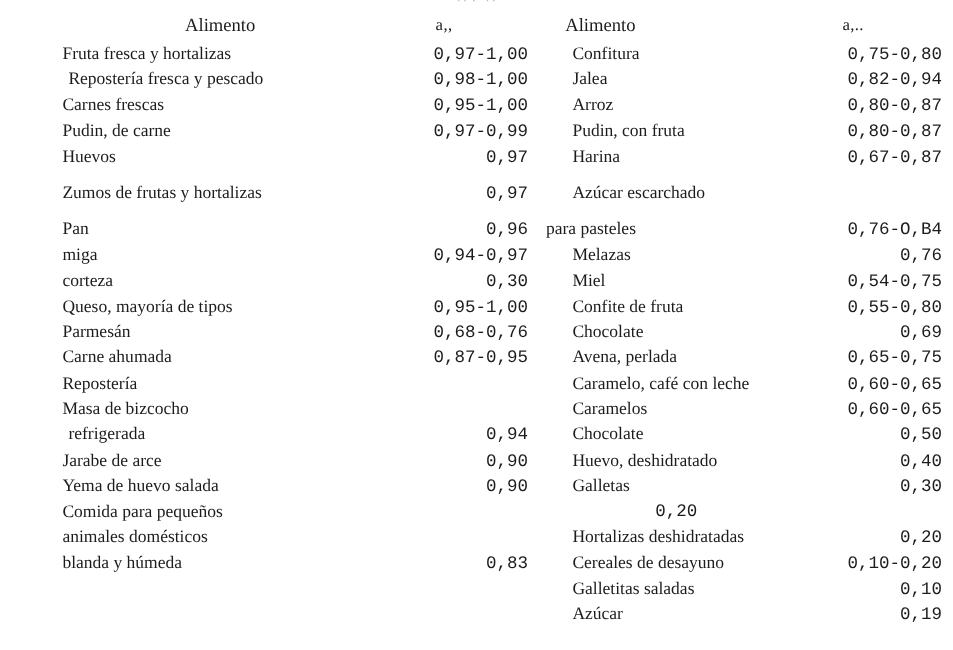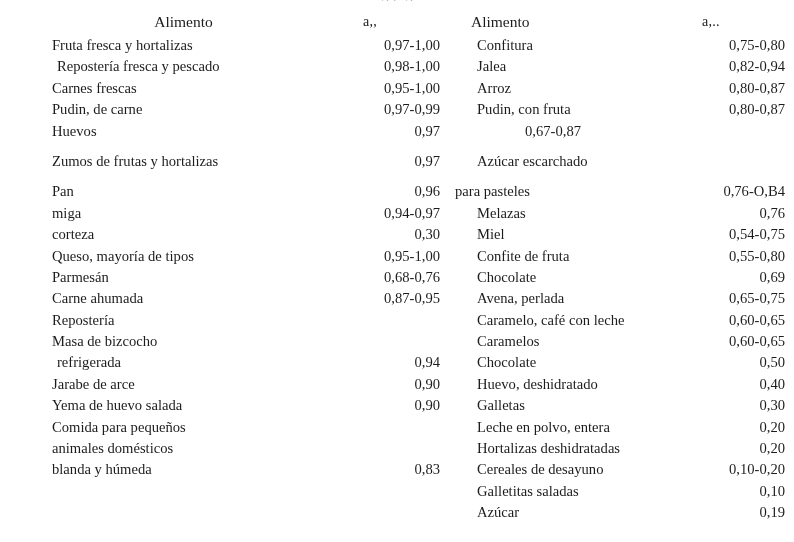--- a/index.html
+++ b/index.html
@@ -90,20 +90,21 @@
   .row.gap-before { margin-top: 9px; }
 
   .name {
     flex: 1 1 auto;
     overflow: hidden;
     text-overflow: clip;
   }
   .val {
     flex: 0 0 auto;
     text-align: right;
+    font-family: Liberation Mono, monospace;
   }
 
   
   .col-left .rows  { padding-left: 52px; }
   .col-left .name  { padding-right: 8px; }
   .col-left .val   { width: 108px; padding-right: 15px; }
 
   
   .col-right .rows { padding-left: 22px; }
   .col-right .name { padding-right: 8px; }
@@ -228,20 +229,21 @@
           </div>
           <div class="row">
             <div class="name">Arroz</div>
             <div class="val">0,80-0,87</div>
           </div>
           <div class="row">
             <div class="name">Pudin, con fruta</div>
             <div class="val">0,80-0,87</div>
           </div>
           <div class="row">
+            <div class="name">Harina</div>
             <div class="val">0,67-0,87</div>
           </div>
           <div class="row gap-before">
             <div class="name">Azúcar escarchado</div>
             <div class="val"></div>
           </div>
           <div class="row gap-before">
             <div class="name outdent">para pasteles</div>
             <div class="val">0,76-O,B4</div>
           </div>
@@ -279,21 +281,20 @@
           </div>
           <div class="row">
             <div class="name">Huevo, deshidratado</div>
             <div class="val">0,40</div>
           </div>
           <div class="row">
             <div class="name">Galletas</div>
             <div class="val">0,30</div>
           </div>
           <div class="row">
-            <div class="name">Leche en polvo, entera</div>
             <div class="val">0,20</div>
           </div>
           <div class="row">
             <div class="name">Hortalizas deshidratadas</div>
             <div class="val">0,20</div>
           </div>
           <div class="row">
             <div class="name">Cereales de desayuno</div>
             <div class="val">0,10-0,20</div>
           </div>

